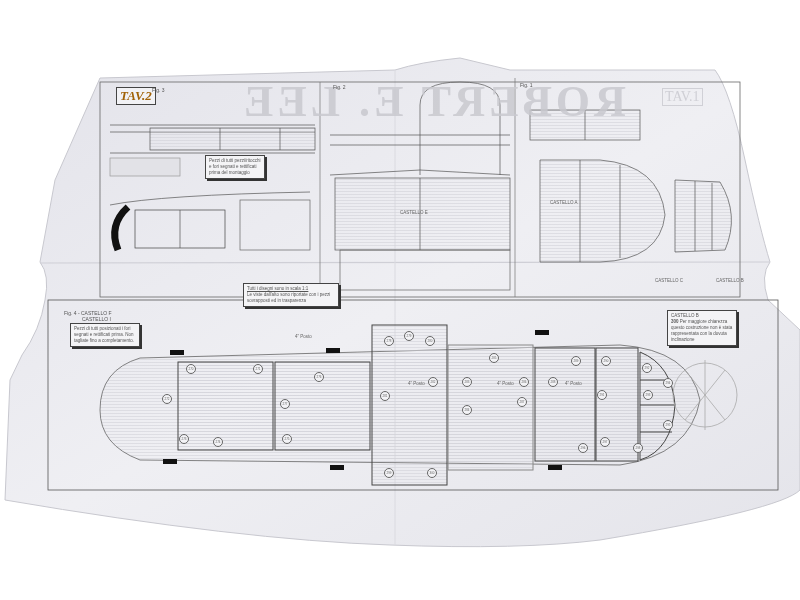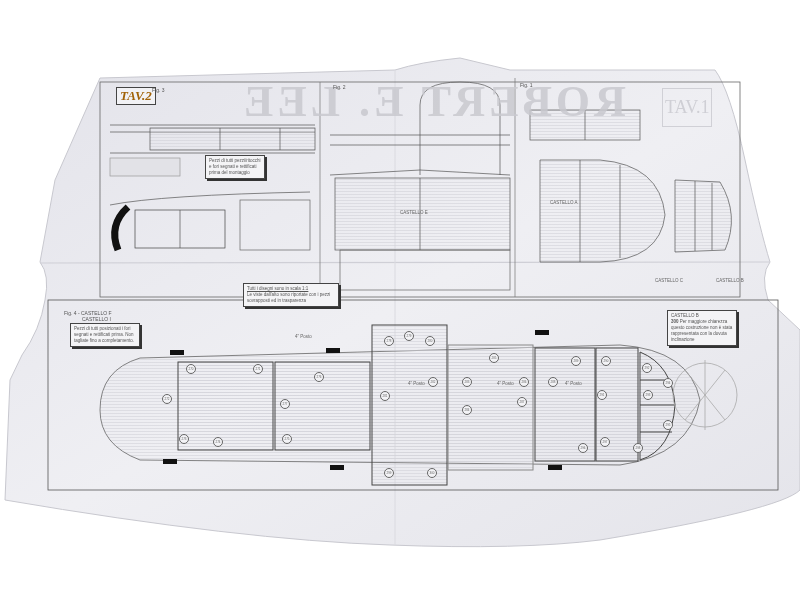--- a/index.html
+++ b/index.html
@@ -110,21 +110,21 @@
     <line x1="725" y1="370" x2="685" y2="420"></line>
     <line x1="705" y1="360" x2="705" y2="430"></line>
   </g>
 </svg>
 
 <div class="lbl tav">TAV.2</div>
 <div class="lbl ghost">ROBERT E. LEE</div>
 <div class="lbl fig" style="left:152px;top:87px;">Fig. 3</div>
 <div class="lbl fig" style="left:333px;top:84px;">Fig. 2</div>
 <div class="lbl fig" style="left:520px;top:82px;">Fig. 1</div>
-<div class="lbl" style="left:662px;top:88px;font-family:'Liberation Serif',serif;font-size:18px;color:#cfcfd5;border:1px solid #d0d0d6;padding:8px 2px;">TAV.1</div>
+<div class="lbl" style="left:662px;top:88px;font-family:'Liberation Serif',serif;font-size:14px;color:#cfcfd5;border:1px solid #d0d0d6;padding:0 2px;">TAV.1</div>
 
 <div class="lbl tiny" style="left:400px;top:210px;">CASTELLO E</div>
 <div class="lbl tiny" style="left:550px;top:200px;">CASTELLO A</div>
 <div class="lbl tiny" style="left:655px;top:278px;">CASTELLO C</div>
 <div class="lbl tiny" style="left:716px;top:278px;">CASTELLO B</div>
 
 <div class="note" style="left:205px;top:155px;width:52px;">Pezzi di tutti pezzi/ritocchi e fori segnati e rettificati prima del montaggio</div>
 
 <div class="note" style="left:243px;top:283px;width:88px;">
   <div style="text-decoration:underline;">Tutti i disegni sono in scala 1:1</div>

